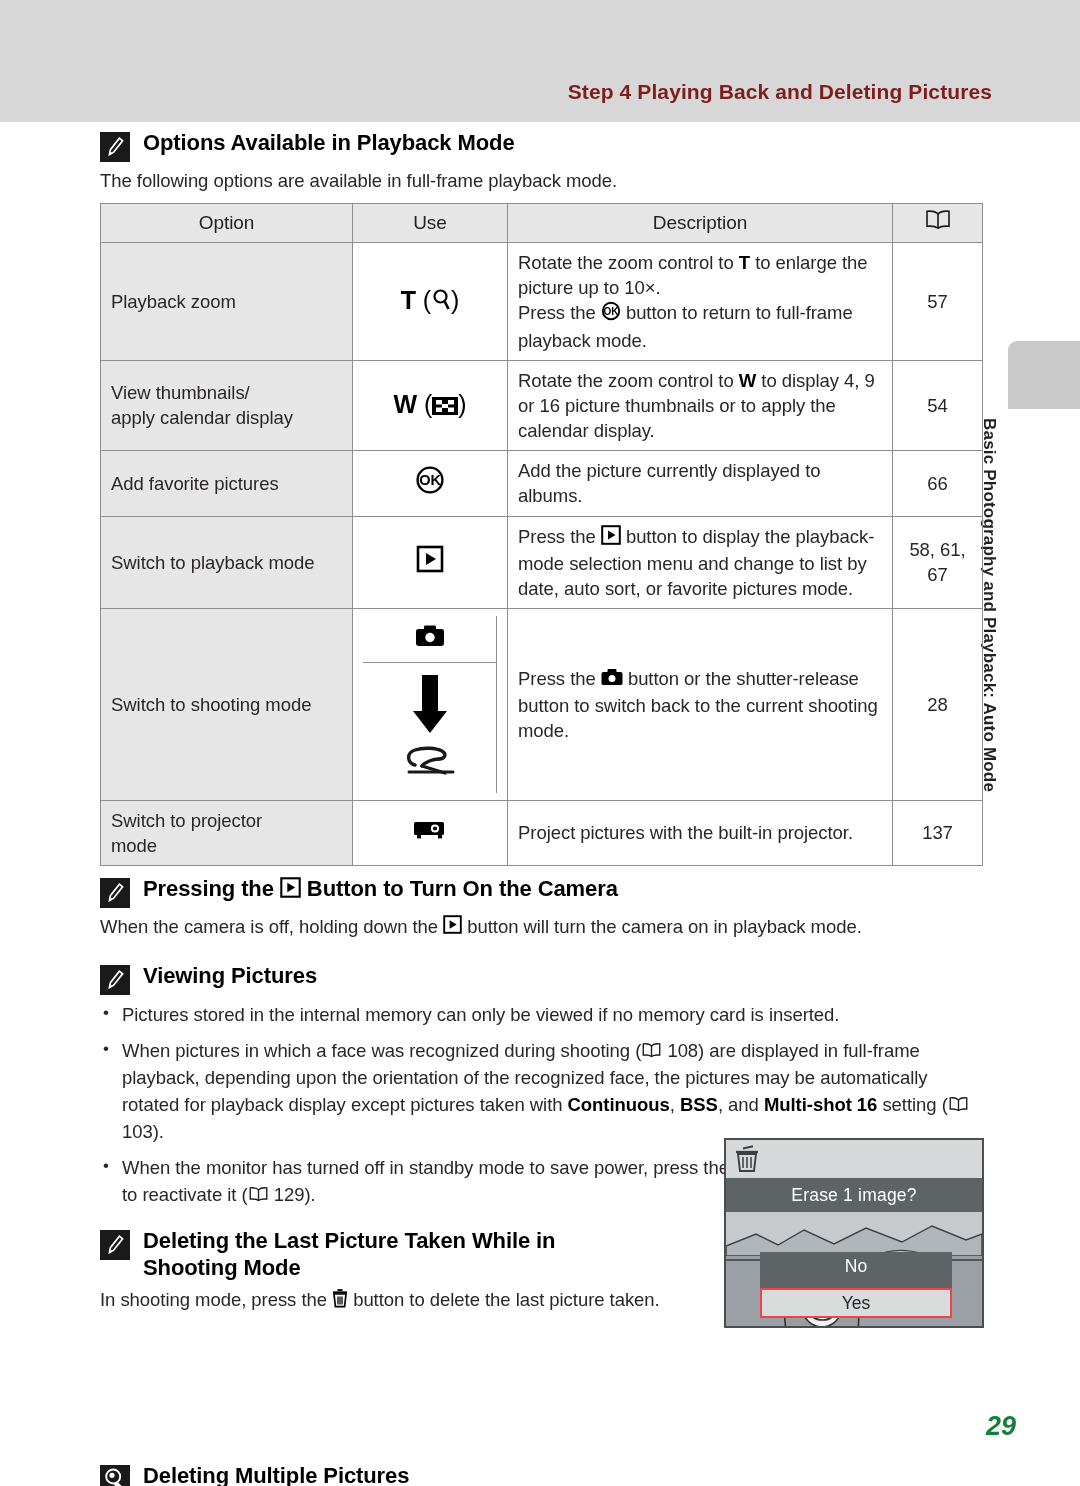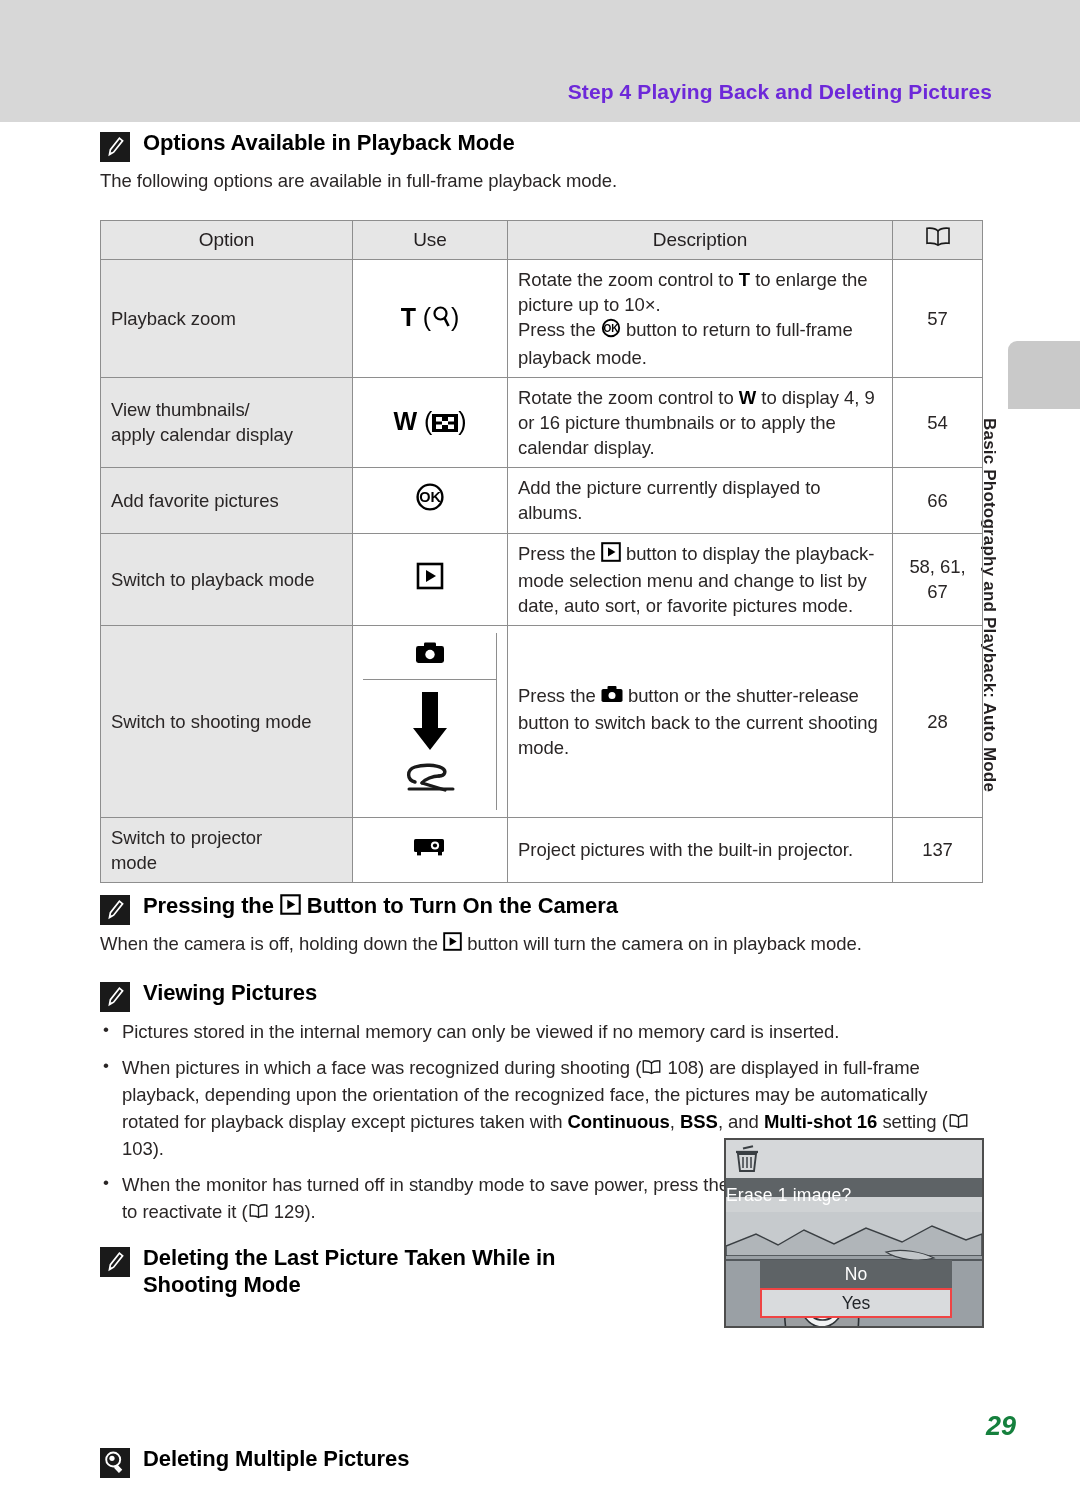--- a/index.html
+++ b/index.html
@@ -13,21 +13,21 @@
     overflow:hidden;
   }
 
   
   .page-header{
     position:absolute; left:0; top:0; width:1080px; height:122px;
     background:#d7d7d7;
   }
   .page-header .hdr-text{
     position:absolute; right:88px; bottom:18px;
-    font-size:21px; font-weight:bold; color:#6d28d9;
+    font-size:21px; font-weight:bold; color:#7f1d1d;
     letter-spacing:.1px; white-space:nowrap;
   }
 
   
   .side-tab-block{
     position:absolute; left:1008px; top:341px; width:72px; height:68px;
     background:#c9c9c9; border-top-left-radius:9px; border-bottom-left-radius:0;
   }
   .side-tab-text{
     position:absolute; left:1009px; top:418px;
@@ -69,21 +69,21 @@
     margin-bottom:9px; letter-spacing:-.05px;
   }
   ul.bullets li:before{
     content:"•"; position:absolute; left:3px; top:-1px; font-size:17px; color:#2a2626;
   }
 
   b, strong{ font-weight:bold; color:#000; }
 
   
   table.opts{
-    border-collapse:collapse; width:882px; margin-top:26px;
+    border-collapse:collapse; width:882px; margin-top:9px;
     table-layout:fixed;
   }
   table.opts td, table.opts th{
     border:1.7px solid #8e8e8e;
     padding:7px 10px;
     font-size:18.5px;
     color:#2a2626;
     vertical-align:middle;
     line-height:1.36;
     font-weight:normal;
@@ -122,30 +122,30 @@
   .lcd-wrap{
     position:absolute; left:724px; top:1138px; width:260px; height:190px;
     border:2px solid #4d4d4d; background:#cfd2d4; overflow:hidden;
   }
   .lcd-topbar{
     position:absolute; left:0; top:0; width:100%; height:38px;
     background:#d6d8da;
   }
   .lcd-trash{ position:absolute; left:8px; top:4px; }
   .lcd-title{
-    position:absolute; left:0; top:38px; width:100%; height:19px;
+    position:absolute; left:0; top:38px; width:100%; height:34px;
     background:#5e6366; color:#fff; font-size:17.5px;
-    line-height:34px; letter-spacing:.2px;
+    text-align:center; line-height:34px; letter-spacing:.2px;
   }
   .lcd-photo{ position:absolute; left:0; top:72px; width:100%; height:118px; }
   .lcd-menu{
     position:absolute; left:34px; bottom:8px; width:192px;
   }
   .lcd-opt{
-    height:28px; line-height:28px; text-align:center;
+    height:36px; line-height:28px; text-align:center;
     font-size:17.5px; color:#ffffff; background:#5e6366;
   }
   .lcd-opt.sel{
     background:#d9dbdd; color:#22262a;
     border:2px solid #ef4444;
     height:30px; line-height:26px;
   }
 
   
   .page-num{
@@ -387,20 +387,30 @@
     <span class="note-icon">
       <svg width="30" height="30" viewBox="0 0 30 30">
           <path d="M9.5 22.5 L10.4 17.6 L19.4 6.2 L22.6 8.8 L13.6 20.2 Z M9.5 22.5 L12.2 20.6" fill="none" stroke="#ffffff" stroke-width="1.7"></path>
         </svg>
     </span>
     <span class="note-title" style="max-width:520px; display:inline-block">
       <span>Deleting the Last Picture Taken While in</span><br>
       <span>Shooting Mode</span>
     </span>
   </div>
+  <p class="body" style="max-width:575px">
+    <span>In shooting mode, press the </span><span class="icon-badge ico-inline"><svg width="16" height="20" viewBox="0 0 16 20">
+          <path d="M2 6 L14 6 L12.6 18.6 L3.4 18.6 Z" fill="none" stroke="#000" stroke-width="1.7"></path>
+          <path d="M1 4.4 L15 4.4" stroke="#000" stroke-width="2.1"></path>
+          <path d="M5.5 2 L10.5 2" stroke="#000" stroke-width="1.8"></path>
+          <line x1="6" y1="8.4" x2="6" y2="16.4" stroke="#000" stroke-width="1.3"></line>
+          <line x1="8" y1="8.4" x2="8" y2="16.4" stroke="#000" stroke-width="1.3"></line>
+          <line x1="10" y1="8.4" x2="10" y2="16.4" stroke="#000" stroke-width="1.3"></line>
+        </svg></span><span> button to delete the last picture taken.</span>
+  </p>
 
   <div class="note-head" style="margin-top:148px">
     <span class="note-icon">
       <svg width="30" height="30" viewBox="0 0 30 30">
           <circle cx="13.2" cy="11.5" r="7" fill="none" stroke="#fff" stroke-width="1.9"></circle>
           <circle cx="12" cy="10.3" r="2.6" fill="#fff"></circle>
           <path d="M16.6 17.2 L21.6 22.4 M14.6 19.2 L19.6 24.4" stroke="#fff" stroke-width="1.9"></path>
           <path d="M15.6 18.2 L20.6 23.4" stroke="#fff" stroke-width="1.9"></path>
         </svg>
     </span>

